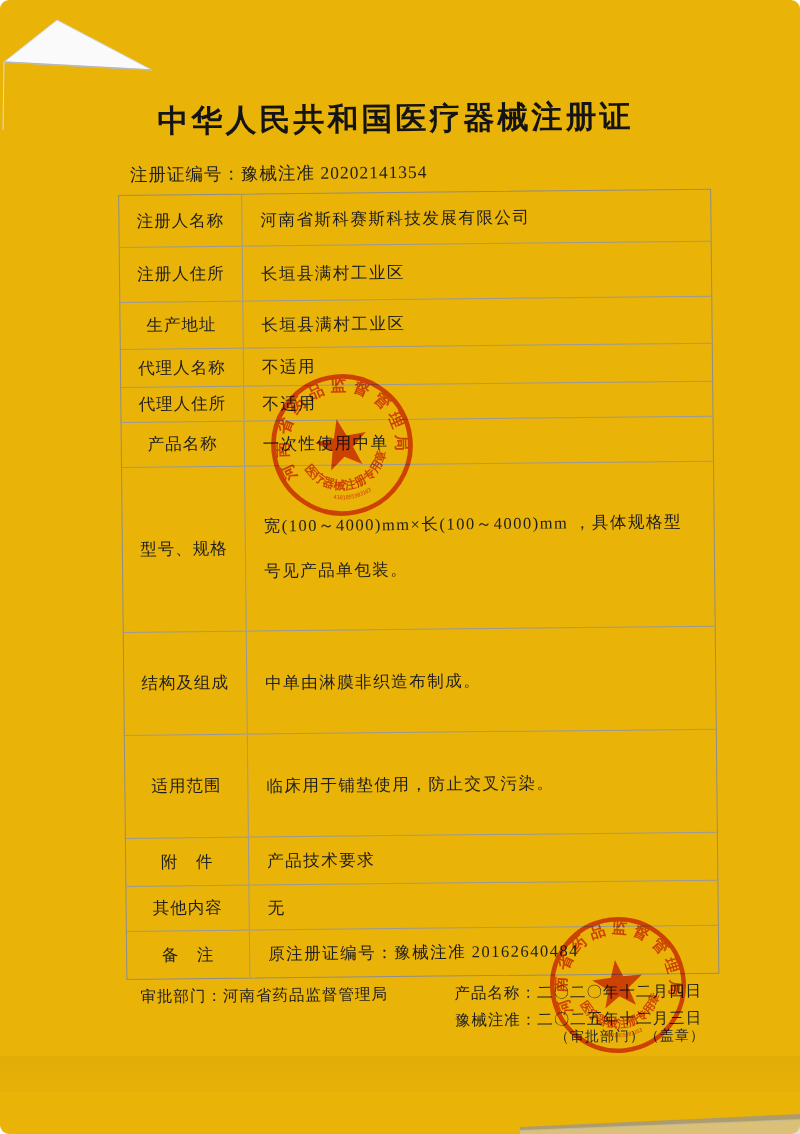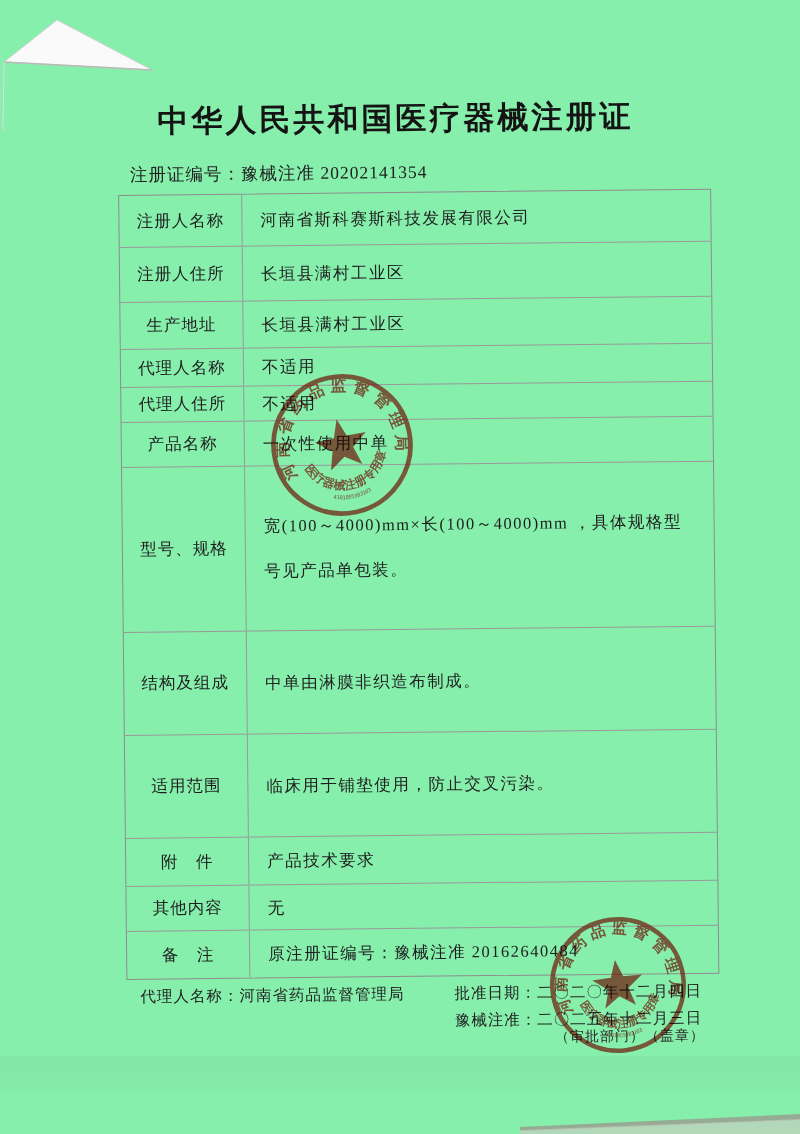--- a/index.html
+++ b/index.html
@@ -1,21 +1,21 @@
 <!DOCTYPE html>
 <html><head>
 <meta charset="utf-8">
 <style>
   html,body{margin:0;padding:0;}
   body{
     width:800px;height:1134px;overflow:hidden;background:#ffffff;
     font-family:"Liberation Serif","DejaVu Serif",serif;color:#262626;
     position:relative;
   }
-  .page{position:absolute;inset:0;background:#86efac;}
+  .page{position:absolute;inset:0;background:#eab308;border-radius:9px;}
 
   
   .scan-band{position:absolute;left:0;right:0;top:1056px;height:36px;
     background:linear-gradient(#00000009,#00000004);pointer-events:none;}
   .artifact-svg{position:absolute;left:0;top:0;pointer-events:none;}
 
   
   .doc{position:absolute;inset:0;transform:rotate(-0.6deg);transform-origin:400px 560px;}
 
   .title{
@@ -123,26 +123,26 @@
         <div class="td label">其他内容</div>
         <div class="td value">无</div>
       </div>
       <div class="tr r12">
         <div class="td label">备　注</div>
         <div class="td value">原注册证编号：豫械注准 20162640484</div>
       </div>
     </div>
 
     <div class="footer-left">
-      <span>代理人名称：</span><span>河南省药品监督管理局</span>
+      <span>审批部门：</span><span>河南省药品监督管理局</span>
     </div>
 
     <div class="footer-right">
       <div>
-        <span>批准日期：</span><span>二〇二〇年十二月四日</span>
+        <span>产品名称：</span><span>二〇二〇年十二月四日</span>
       </div>
       <div>
         <span>豫械注准：</span><span>二〇二五年十二月三日</span>
       </div>
     </div>
 
     <div class="stamp-note">（审批部门）（盖章）</div>
   </div>
 
   <div class="seal seal-1">

